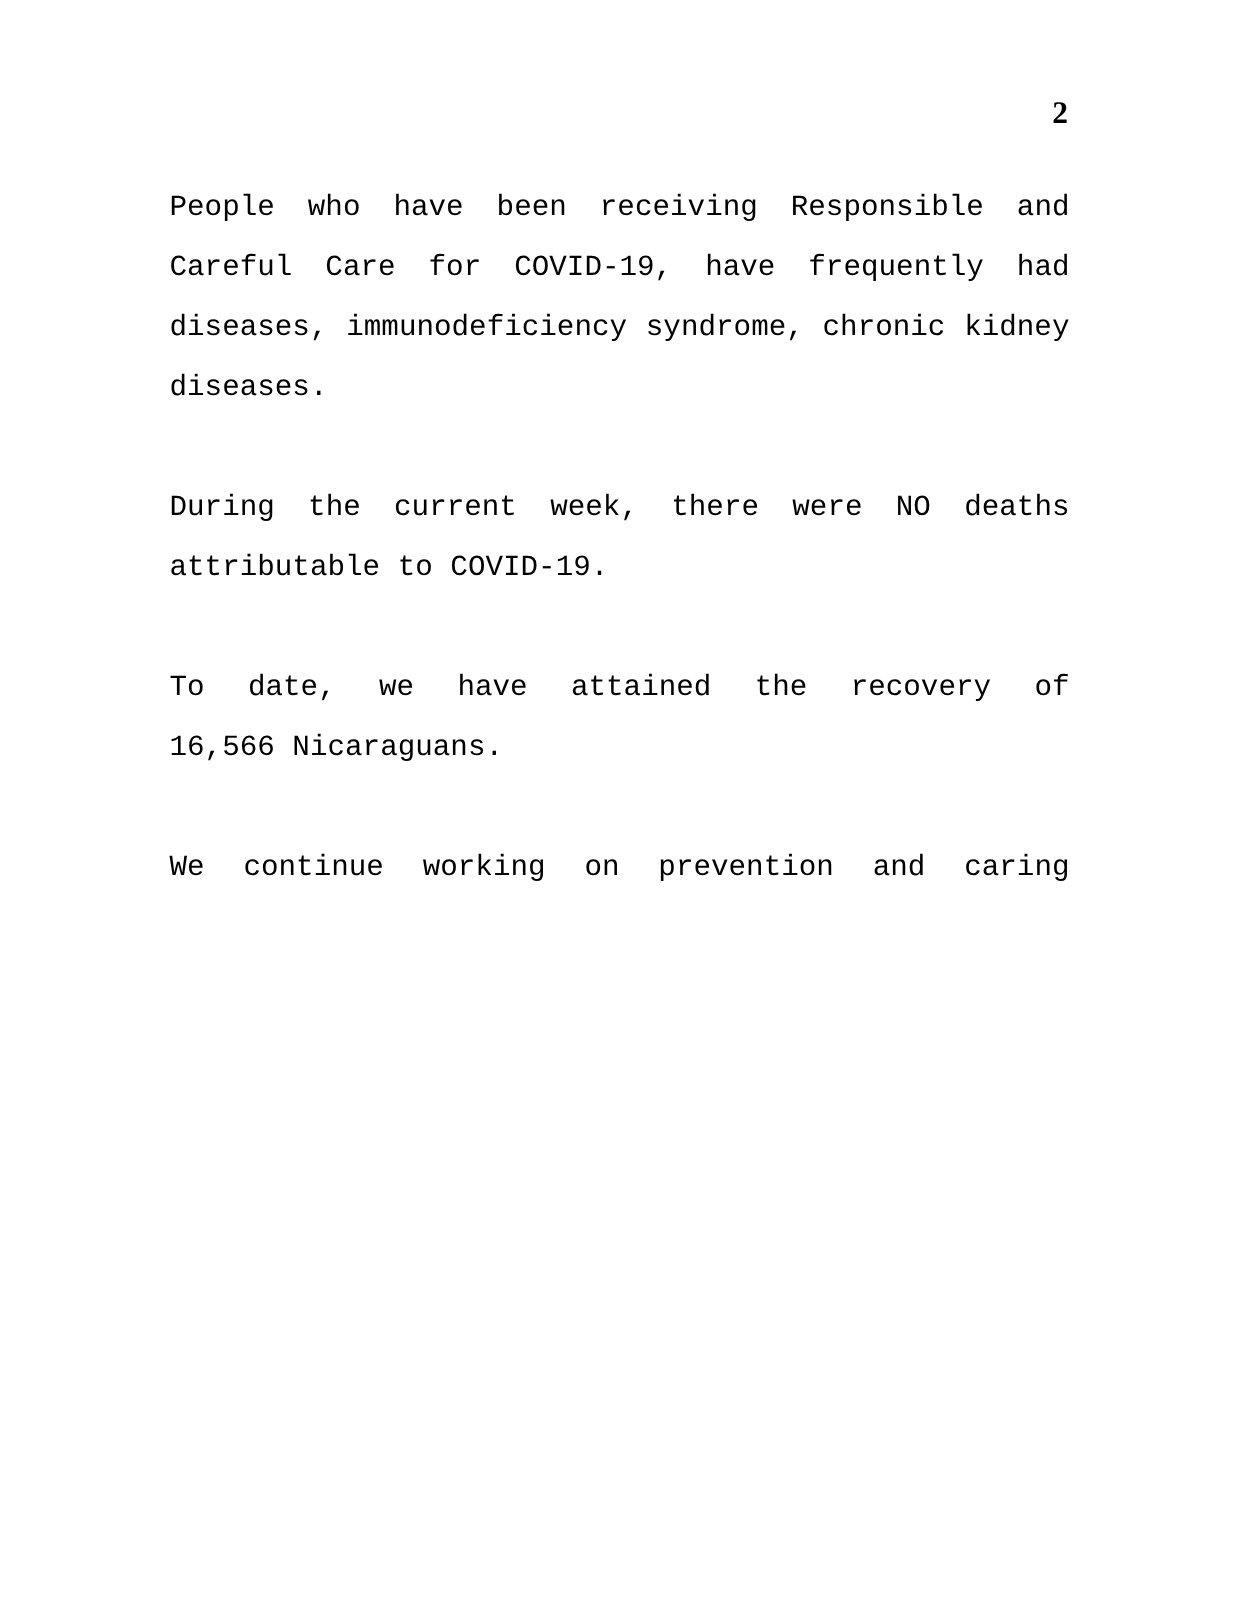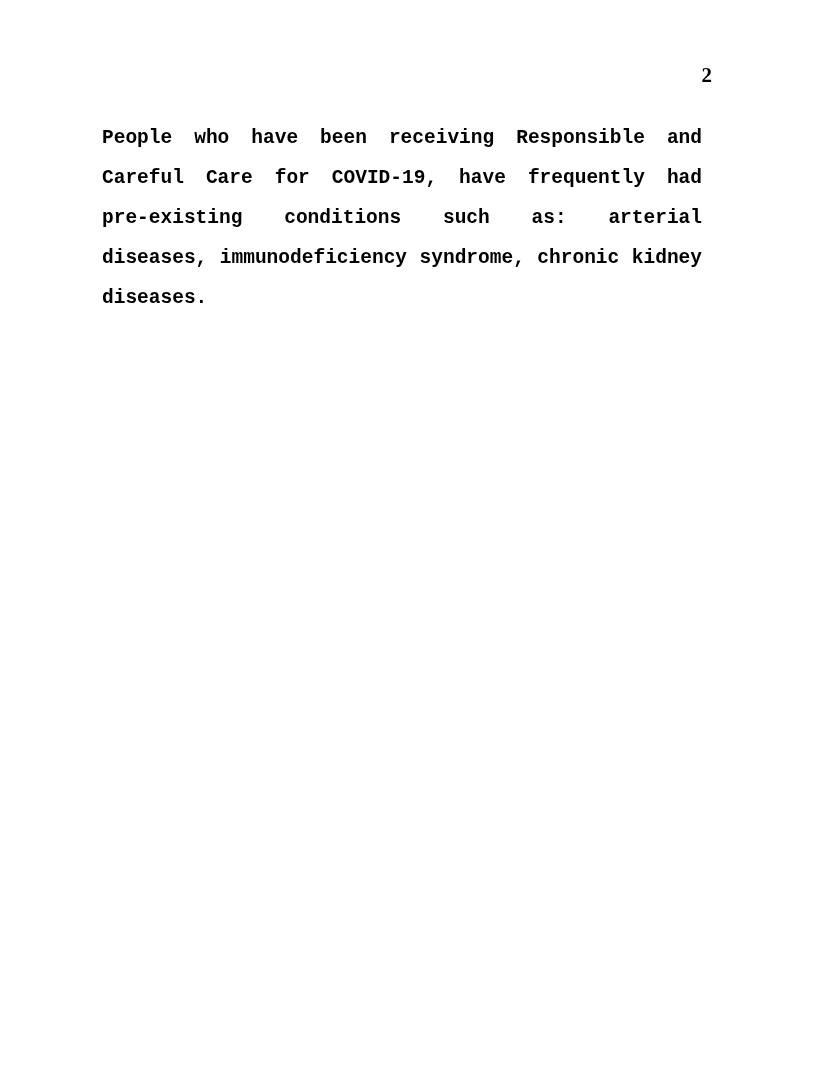--- a/index.html
+++ b/index.html
@@ -20,26 +20,26 @@
     top: 65px;
     right: 113px;
     font-family: "Liberation Serif", serif;
     font-weight: 700;
     font-size: 21px;
     line-height: 1;
   }
   .content {
     position: absolute;
     top: 118px;
-    left: 102px;
+    left: 113px;
     width: 600px;
     font-family: "Liberation Mono", "DejaVu Sans Mono", monospace;
     font-size: 19.5px;
     line-height: 40px;
-    font-weight: 700;
+    font-weight: 400;
   }
   .para {
     margin: 0 0 40px 0;
   }
   .line {
     text-align: justify;
     text-align-last: justify;
     white-space: normal;
   }
   .line.last {
@@ -51,24 +51,32 @@
 <body>
 
 <div class="page">
   <div class="page-number">2</div>
 
   <div class="content">
 
     <div class="para">
       <div class="line">People who have been receiving Responsible and</div>
       <div class="line">Careful Care for COVID-19, have frequently had</div>
-      <div class="line">pre-existing conditions such as: arterial</div>
       <div class="line">diseases, immunodeficiency syndrome, chronic kidney</div>
       <div class="line last">diseases.</div>
     </div>
 
-
+    <div class="para">
+      <div class="line">During the current week, there were NO deaths</div>
+      <div class="line last">attributable to COVID-19.</div>
+    </div>
 
     <div class="para">
+      <div class="line">To date, we have attained the recovery of</div>
+      <div class="line last">16,566 Nicaraguans.</div>
+    </div>
+
+    <div class="para">
+      <div class="line">We continue working on prevention and caring</div>
     </div>
 
   </div>
 </div>
 
 </body></html>

